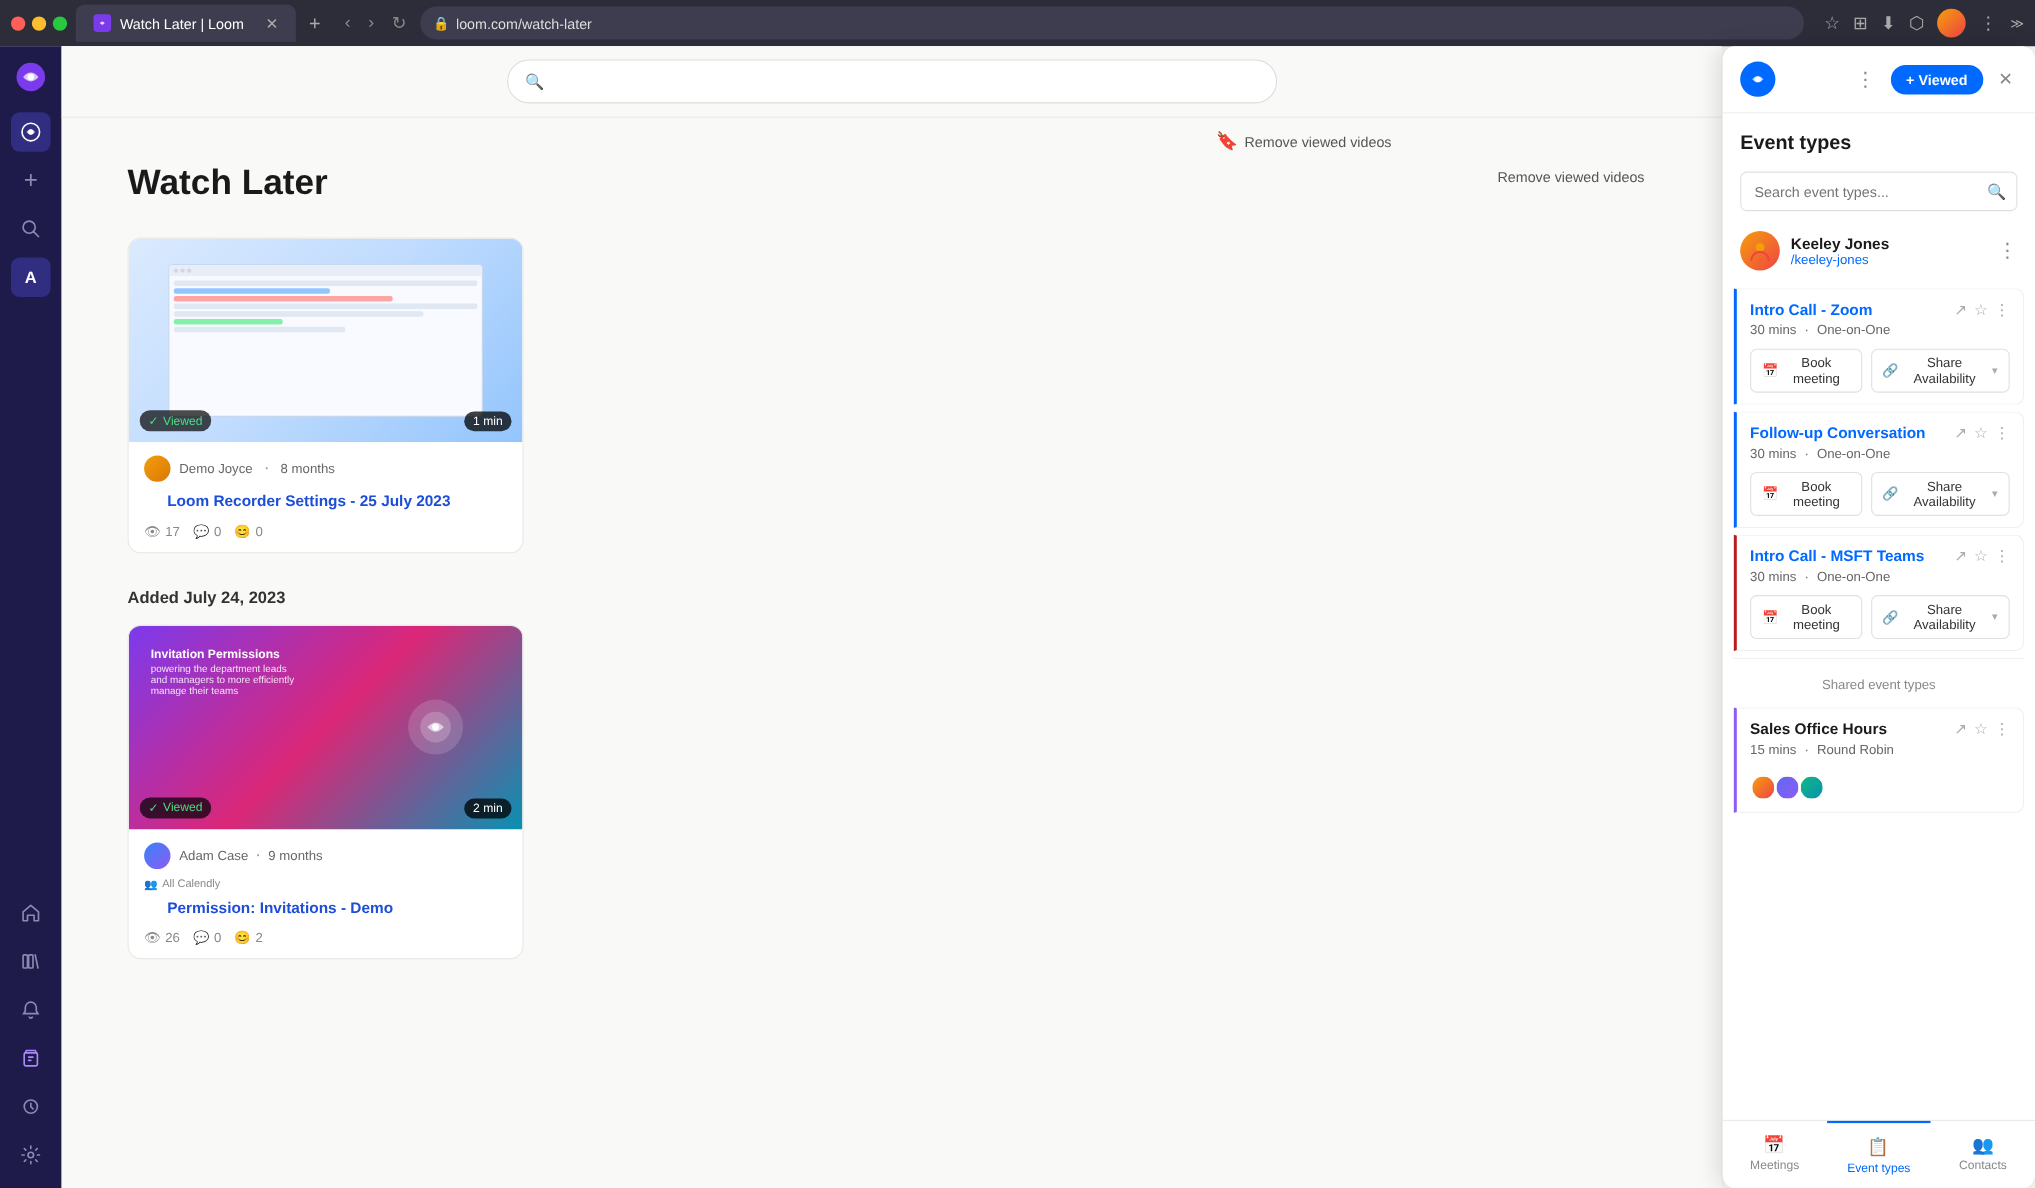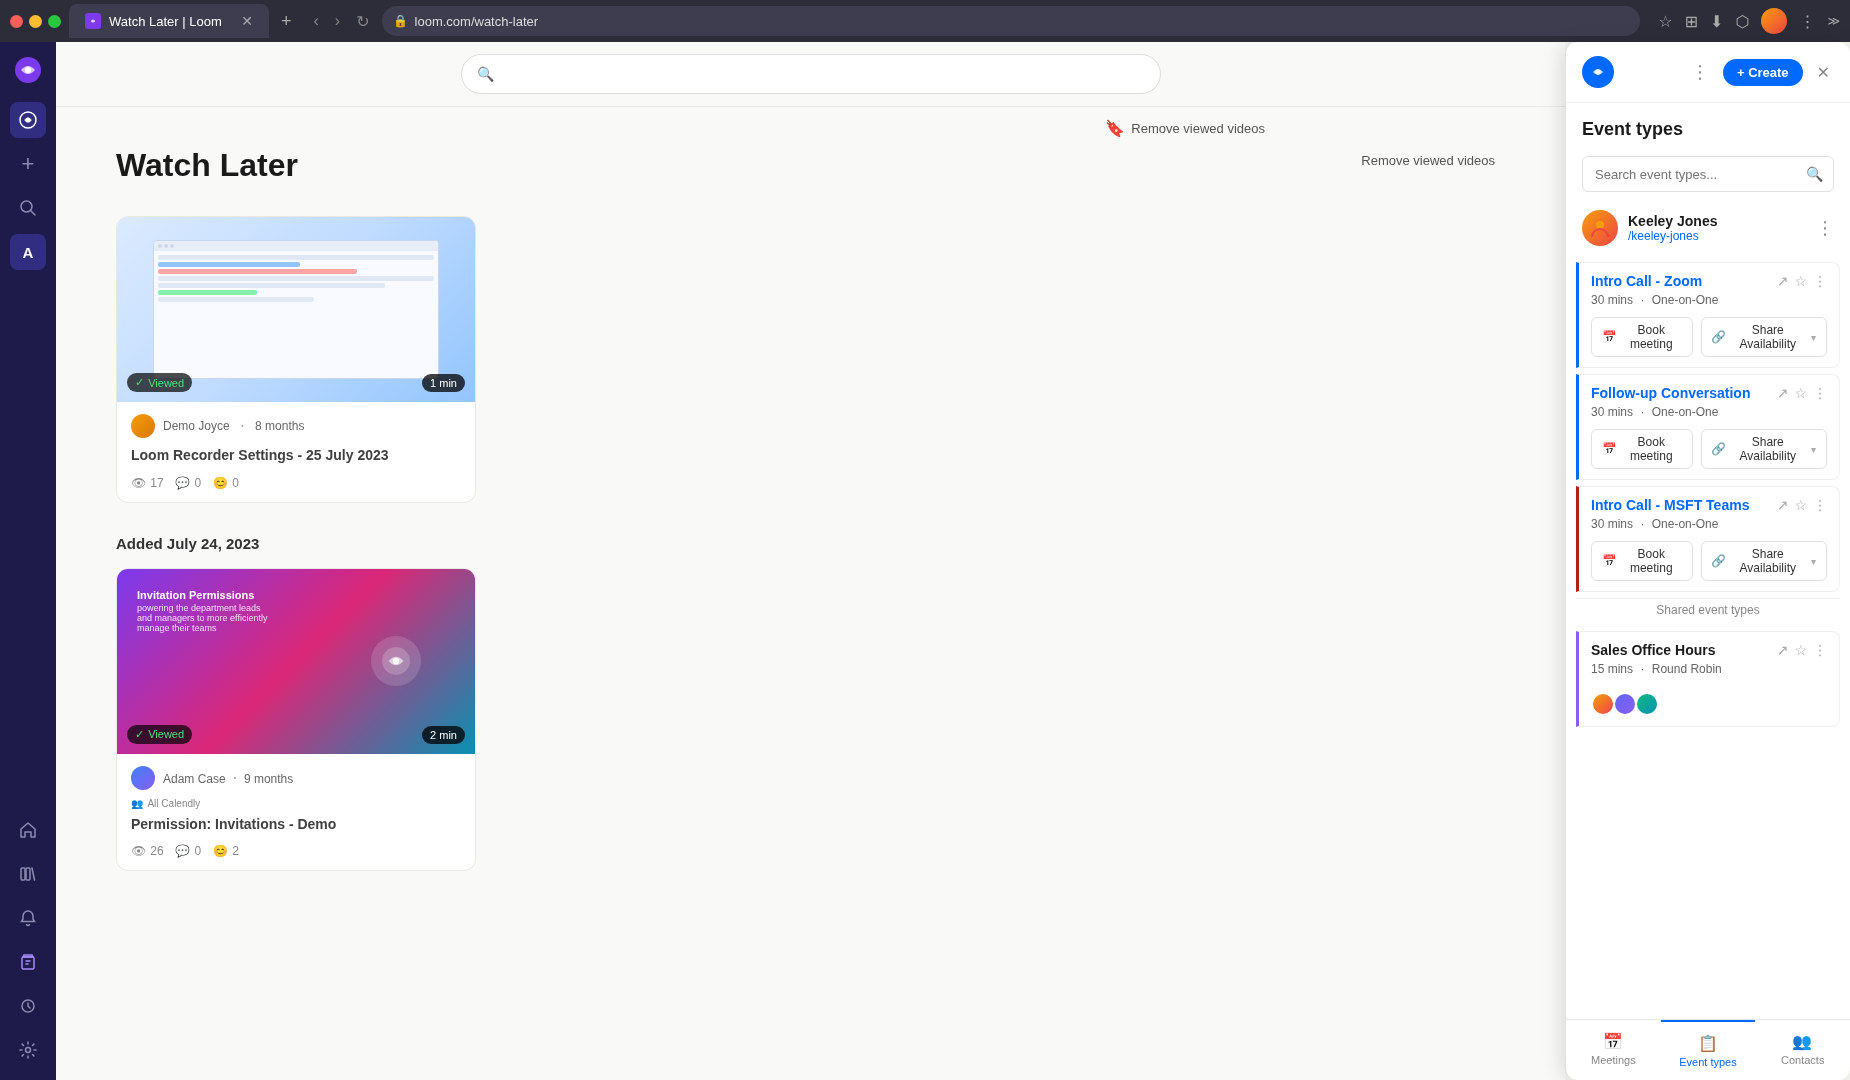--- a/index.html
+++ b/index.html
@@ -58,21 +58,21 @@
     .video-thumbnail { position: relative; width: 100%; height: 185px; overflow: hidden; background: #e0e0e0; }
     .thumbnail-placeholder1 { width: 100%; height: 100%; background: linear-gradient(135deg, #dbeafe 0%, #bfdbfe 50%, #93c5fd 100%); display: flex; align-items: center; justify-content: center; }
     .thumbnail-placeholder2 { width: 100%; height: 100%; background: linear-gradient(135deg, #7c3aed 0%, #db2777 50%, #0891b2 100%); display: flex; align-items: center; justify-content: center; position: relative; }
     .viewed-badge { position: absolute; bottom: 10px; left: 10px; background: rgba(0,0,0,0.7); color: #4ade80; font-size: 11px; padding: 3px 8px; border-radius: 12px; display: flex; align-items: center; gap: 4px; }
     .duration-badge { position: absolute; bottom: 10px; right: 10px; background: rgba(0,0,0,0.75); color: #fff; font-size: 11px; padding: 3px 8px; border-radius: 12px; }
     .video-info { padding: 12px 14px; }
     .video-author { display: flex; align-items: center; gap: 8px; margin-bottom: 8px; }
     .author-avatar { width: 24px; height: 24px; border-radius: 50%; background: #ddd; overflow: hidden; flex-shrink: 0; }
     .author-name { font-size: 12px; color: #666; }
     .author-dot { color: #999; margin: 0 2px; }
-    .video-title { font-size: 14px; font-weight: 600; color: #404040; margin-bottom: 10px; line-height: 1.4; }
+    .video-title { font-size: 14px; font-weight: 600; color: #1d4ed8; margin-bottom: 10px; line-height: 1.4; margin-left: 21px; }
     .video-stats { display: flex; align-items: center; gap: 12px; font-size: 12px; color: #888; }
     .stat { display: flex; align-items: center; gap: 4px; }
 
     
     .loom-overlay { position: absolute; top: 50%; right: 15%; transform: translateY(-50%); width: 50px; height: 50px; background: rgba(255,255,255,0.15); border-radius: 50%; display: flex; align-items: center; justify-content: center; }
     .permission-text { position: absolute; top: 20px; left: 20px; color: #fff; font-size: 11px; font-weight: 600; }
     .permission-subtitle { font-size: 9px; font-weight: 400; opacity: 0.85; margin-top: 2px; }
 
     
     .calendly-panel { position: absolute; right: 0; top: 0; width: 280px; height: 100%; background: #fff; border-left: 1px solid #e0e0e0; border-radius: 12px; box-shadow: -4px 0 20px rgba(0,0,0,0.12); display: flex; flex-direction: column; overflow: hidden; }
@@ -102,21 +102,21 @@
     .event-type-name { font-size: 14px; font-weight: 600; color: #0069ff; flex: 1; }
     .event-type-actions { display: flex; gap: 6px; align-items: center; }
     .event-action-icon { color: #aaa; font-size: 14px; cursor: pointer; }
     .event-type-meta { font-size: 12px; color: #666; margin-bottom: 10px; }
     .event-type-buttons { display: flex; gap: 8px; }
     .event-btn { display: flex; align-items: center; gap: 4px; padding: 5px 10px; border-radius: 6px; font-size: 12px; cursor: pointer; border: 1px solid #e0e0e0; background: #fff; color: #333; }
     .share-btn { display: flex; align-items: center; gap: 4px; padding: 5px 10px; border-radius: 6px; font-size: 12px; cursor: pointer; border: 1px solid #e0e0e0; background: #fff; color: #333; }
     .share-btn-arrow { color: #aaa; font-size: 10px; margin-left: 2px; }
 
     
-    .shared-section-label { text-align: center; font-size: 12px; color: #888; padding: 4px 0 8px; border-top: 1px solid #f0f0f0; margin: 4px 10px 0; }
+    .shared-section-label { text-align: center; font-size: 12px; color: #888; padding: 16px 0 8px; border-top: 1px solid #f0f0f0; margin: 4px 10px 0; }
 
     
     .panel-footer { border-top: 1px solid #e8e8e4; display: flex; padding: 0; }
     .panel-tab { flex: 1; padding: 12px 0; display: flex; flex-direction: column; align-items: center; gap: 3px; cursor: pointer; font-size: 11px; color: #888; border: none; background: transparent; }
     .panel-tab.active { color: #0069ff; border-top: 2px solid #0069ff; }
     .panel-tab-icon { font-size: 16px; }
 
     
     .screen-mockup { width: 80%; height: 75%; background: #f8faff; border-radius: 4px; border: 1.5px solid #c7d7ee; overflow: hidden; }
     .mockup-bar { height: 10px; background: #e8eef7; display: flex; align-items: center; padding: 0 4px; gap: 2px; }
@@ -362,21 +362,21 @@
     <div class="panel-header">
       <div class="panel-logo">
         <svg width="20" height="20" viewBox="0 0 20 20" fill="none">
           <circle cx="10" cy="10" r="9" fill="#0069ff"></circle>
           <path d="M5 10 Q10 4 15 10 Q10 16 5 10Z" fill="rgba(255,255,255,0.8)"></path>
           <circle cx="10" cy="10" r="2.5" fill="#fff"></circle>
         </svg>
       </div>
       <div class="panel-header-spacer"></div>
       <span class="panel-header-btn">⋮</span>
-      <button class="panel-header-create">+ Create</button>
+      <button class="panel-header-create">+ Viewed</button>
       <span class="panel-header-btn" style="font-size:16px;">✕</span>
     </div>
 
     <div class="panel-title">Event types</div>
 
     <div class="panel-search">
       <div class="panel-search-wrap">
         <input class="panel-search-input" type="text" placeholder="Search event types..." style="">
         <span class="panel-search-icon">🔍</span>
       </div>

